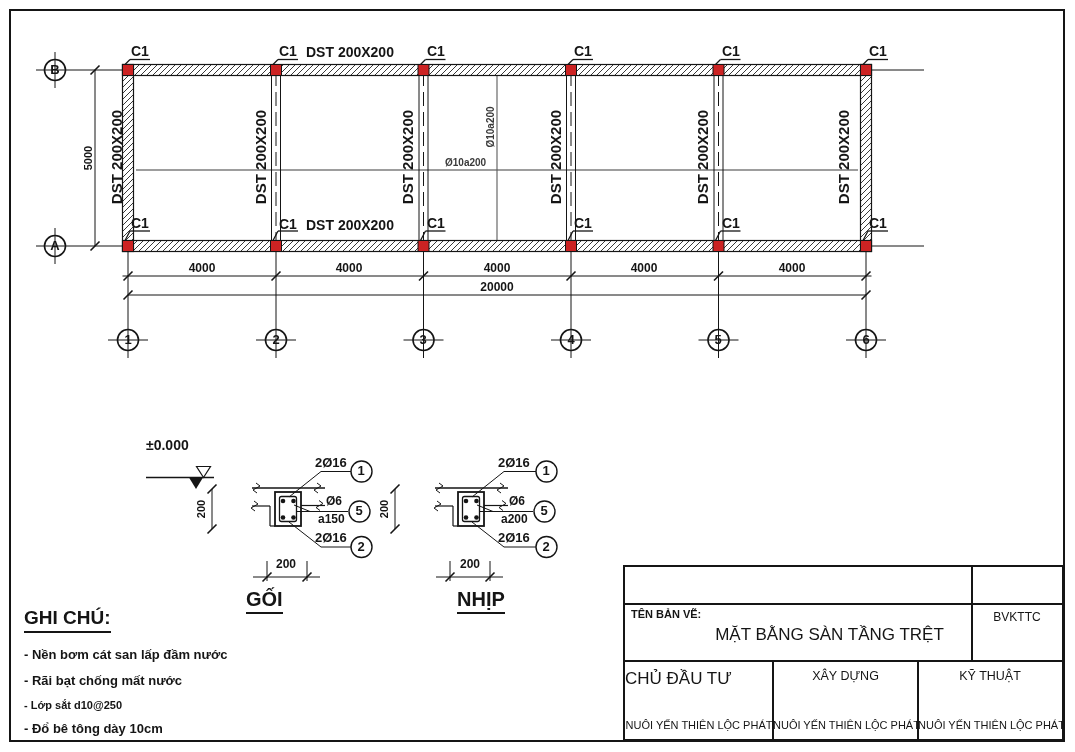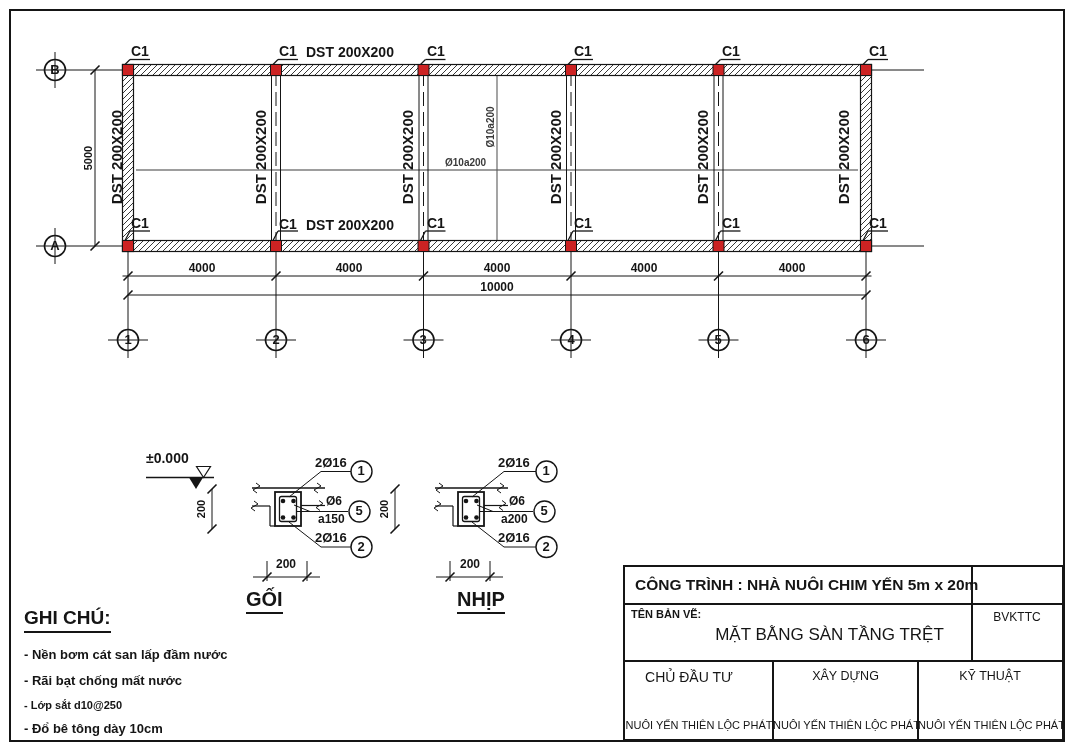--- a/index.html
+++ b/index.html
@@ -262,24 +262,24 @@
 
 <span class="t" style="left:445px;top:157px;font-size:10px;color:#3a3a3a;">Ø10a200</span>
 <span class="t rot" style="left:469px;top:121px;width:44px;height:12px;font-size:10px;color:#3a3a3a;">Ø10a200</span>
 
 <span class="t rot" style="left:66px;top:152px;width:44px;height:12px;font-size:11px;">5000</span>
 <span class="t ctr" style="left:177px;top:262px;width:50px;font-size:12px;">4000</span>
 <span class="t ctr" style="left:324px;top:262px;width:50px;font-size:12px;">4000</span>
 <span class="t ctr" style="left:472px;top:262px;width:50px;font-size:12px;">4000</span>
 <span class="t ctr" style="left:619px;top:262px;width:50px;font-size:12px;">4000</span>
 <span class="t ctr" style="left:767px;top:262px;width:50px;font-size:12px;">4000</span>
-<span class="t ctr" style="left:467px;top:281px;width:60px;font-size:12px;">10000</span>
-
-
-<span class="t" style="left:146px;top:451px;font-size:14px;">±0.000</span>
+<span class="t ctr" style="left:467px;top:281px;width:60px;font-size:12px;">20000</span>
+
+
+<span class="t" style="left:146px;top:438px;font-size:14px;">±0.000</span>
 <span class="t rot" style="left:186px;top:503px;width:30px;height:12px;font-size:11px;">200</span>
 <span class="t" style="left:315px;top:456px;font-size:13px;">2Ø16</span>
 <span class="t" style="left:326px;top:495px;font-size:12px;">Ø6</span>
 <span class="t" style="left:318px;top:513px;font-size:12px;">a150</span>
 <span class="t" style="left:315px;top:531px;font-size:13px;">2Ø16</span>
 <span class="t callout" style="left:350px;top:460px;">1</span>
 <span class="t callout" style="left:348px;top:500px;">5</span>
 <span class="t callout" style="left:350px;top:536px;">2</span>
 <span class="t ctr" style="left:266px;top:558px;width:40px;font-size:12px;">200</span>
 <span class="t ul" style="left:246px;top:588px;font-size:20px;">GỐI</span>
@@ -302,26 +302,25 @@
 <span class="t" style="left:24px;top:699px;font-size:11px;">- Lớp sắt d10@250</span>
 <span class="t" style="left:24px;top:722px;font-size:13px;">- Đổ bê tông dày 10cm</span>
 
 <div id="tblock">
   <div class="cell-line" style="left:0;top:36px;width:437px;height:2px;"></div>
   <div class="cell-line" style="left:0;top:93px;width:437px;height:2px;"></div>
   <div class="cell-line" style="left:346px;top:0;width:1.5px;height:93px;"></div>
   <div class="cell-line" style="left:147px;top:95px;width:1.5px;height:77px;"></div>
   <div class="cell-line" style="left:292px;top:95px;width:1.5px;height:77px;"></div>
 
-  <span class="tt" style="left:10px;top:9px;font-size:15.5px;">CÔNG TRÌNH : NHÀ NUÔI CHIM YẾN 5m x 20m</span>
   <span class="tt" style="left:6px;top:41px;font-size:11px;">TÊN BẢN VẼ:</span>
   <span class="tt" style="left:0;top:58px;width:409px;text-align:center;font-size:17px;font-weight:normal;">MẶT BẰNG SÀN TẦNG TRỆT</span>
   <span class="tt" style="left:347px;top:43px;width:90px;text-align:center;font-size:12px;font-weight:normal;">BVKTTC</span>
 
-  <span class="tt" style="left:0;top:102px;width:128px;text-align:center;font-size:14px;font-weight:normal;">CHỦ ĐẦU TƯ</span>
+  <span class="tt" style="left:0;top:102px;width:128px;text-align:left;font-size:17px;font-weight:normal;">CHỦ ĐẦU TƯ</span>
   <span class="tt" style="left:148px;top:102px;width:145px;text-align:center;font-size:12.5px;font-weight:normal;">XÂY DỰNG</span>
   <span class="tt" style="left:293px;top:102px;width:144px;text-align:center;font-size:12.5px;font-weight:normal;">KỸ THUẬT</span>
   <span class="tt" style="left:0;top:152px;width:148px;text-align:center;font-size:11px;font-weight:normal;">NUÔI YẾN THIÊN LỘC PHÁT</span>
   <span class="tt" style="left:148px;top:152px;width:145px;text-align:center;font-size:11px;font-weight:normal;">NUÔI YẾN THIÊN LỘC PHÁT</span>
   <span class="tt" style="left:293px;top:152px;width:144px;text-align:center;font-size:11px;font-weight:normal;">NUÔI YẾN THIÊN LỘC PHÁT</span>
 </div>
 
 </div>
 
 </body></html>

